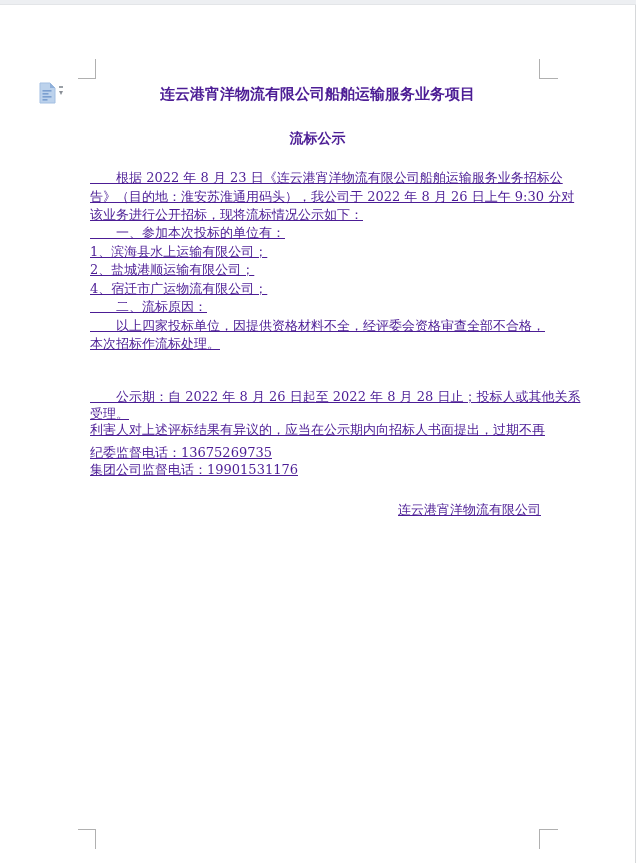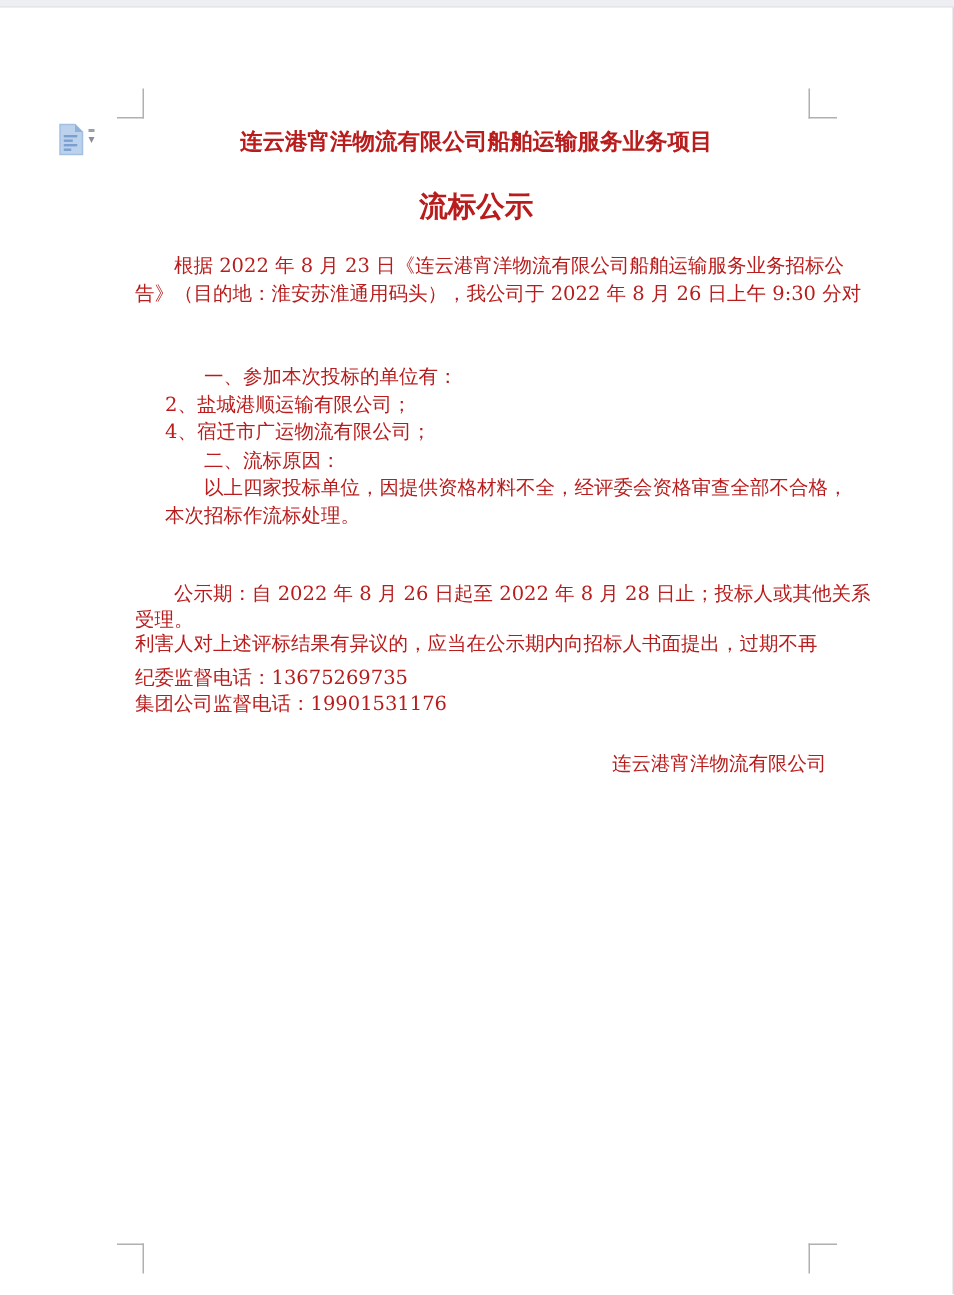--- a/index.html
+++ b/index.html
@@ -46,42 +46,43 @@
     margin-left: 3px;
     margin-top: 4px;
     font-family: "DejaVu Sans", sans-serif;
     font-size: 8px;
     line-height: 8px;
     color: #8a8f96;
     border-top: 2px solid #9aa0a6;
     padding-top: 1px;
   }
   
-  .doc-text { position: absolute; color: #b91c1c; }
+  .doc-text { position: absolute; color: #4c1d95; }
   .title {
     left: 90px; top: 84px; width: 455px;
     font-size: 15px; font-weight: bold;
     line-height: 20px; text-align: center;
     white-space: nowrap;
   }
   .subtitle {
     left: 90px; top: 128px; width: 455px;
-    font-size: 19px; font-weight: bold;
+    font-size: 14px; font-weight: bold;
     line-height: 21px; text-align: center;
   }
   .block { left: 90px; width: 456px; font-size: 13px; }
-  .block .line { white-space: nowrap; }
+  .block .line { white-space: nowrap; text-decoration: underline; }
   .intro  { top: 169px; }   .intro  .line { line-height: 18.5px; }
-  .list   { top: 243px; margin-left: 20px; }   .list   .line { line-height: 18.5px; }
+  .list   { top: 224px; }   .list   .line { line-height: 18.5px; }
   .notice { top: 389px; }   .notice .line { line-height: 16.5px; }
   .contacts { top: 445px; } .contacts .line { line-height: 16.5px; }
   .signature {
-    left: 104px; top: 500px; width: 447px;
+    left: 94px; top: 500px; width: 447px;
     font-size: 13px; line-height: 19px;
     text-align: right;
+    text-decoration: underline;
   }
 </style>
 </head>
 <body>
 
 <div class="screen">
 
   <div class="top-strip"></div>
   <div class="right-edge"></div>
 
@@ -104,24 +105,26 @@
       <span class="paste-arrow">▾</span>
     </div>
 
     <div class="doc-text title">连云港宵洋物流有限公司船舶运输服务业务项目</div>
 
     <div class="doc-text subtitle">流标公示</div>
 
     <div class="doc-text block intro">
         <div class="line">　　根据 2022 年 8 月 23 日《连云港宵洋物流有限公司船舶运输服务业务招标公</div>
         <div class="line">告》（目的地：淮安苏淮通用码头），我公司于 2022 年 8 月 26 日上午 9:30 分对</div>
+        <div class="line">该业务进行公开招标，现将流标情况公示如下：</div>
       </div>
 
     <div class="doc-text block list">
         <div class="line">　　一、参加本次投标的单位有：</div>
+        <div class="line">1、滨海县水上运输有限公司；</div>
         <div class="line">2、盐城港顺运输有限公司；</div>
         <div class="line">4、宿迁市广运物流有限公司；</div>
         <div class="line">　　二、流标原因：</div>
         <div class="line">　　以上四家投标单位，因提供资格材料不全，经评委会资格审查全部不合格，</div>
         <div class="line">本次招标作流标处理。</div>
       </div>
 
     <div class="doc-text block notice">
         <div class="line">　　公示期：自 2022 年 8 月 26 日起至 2022 年 8 月 28 日止；投标人或其他关系</div>
         <div class="line">受理。</div>

